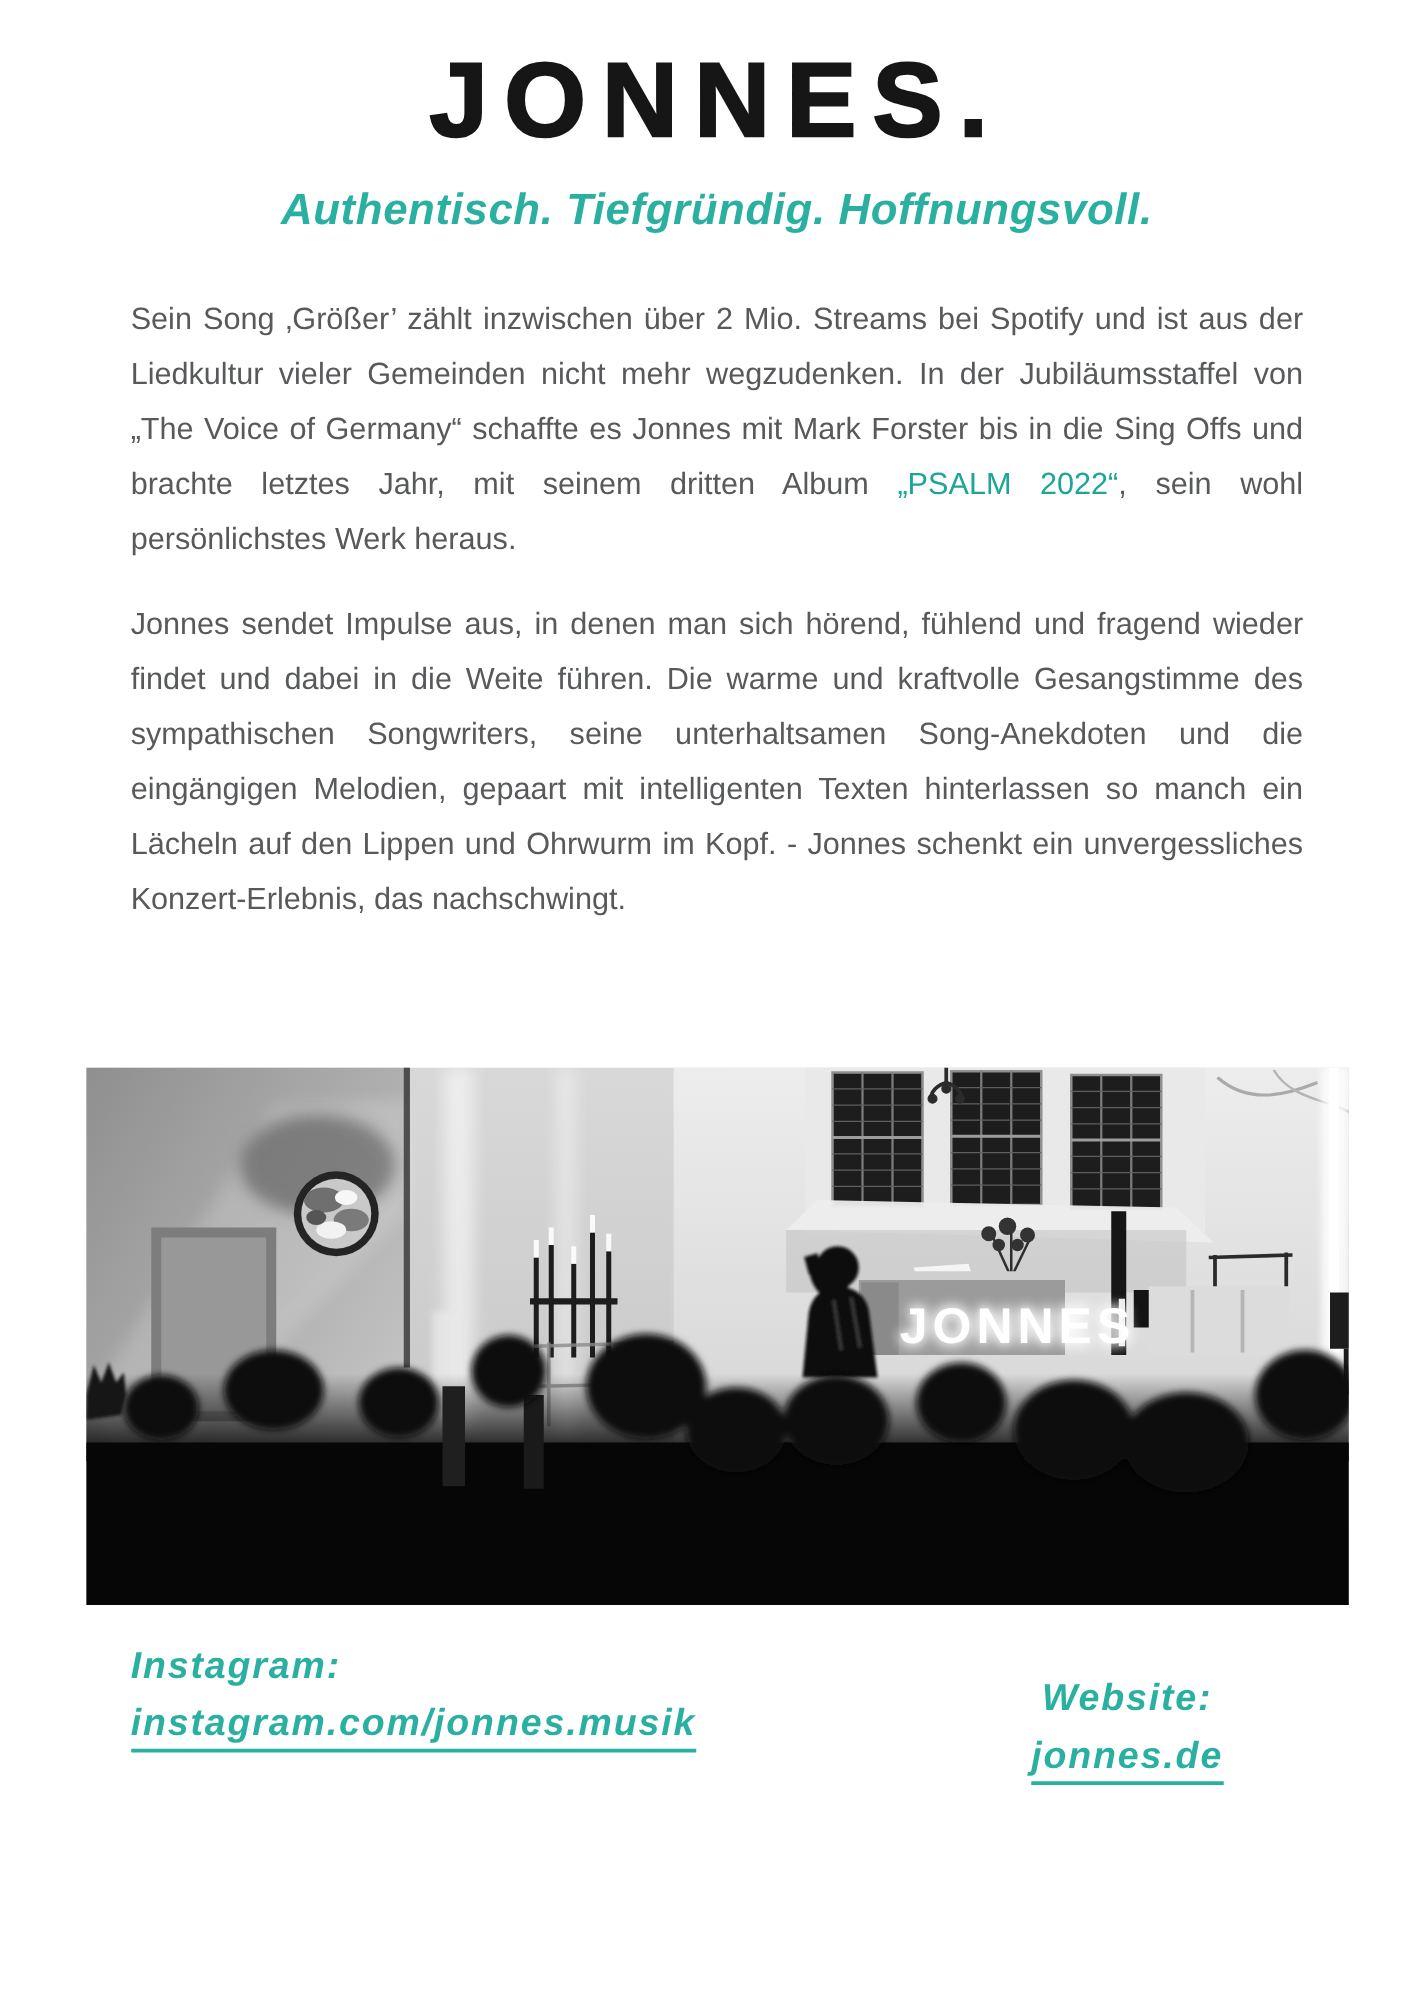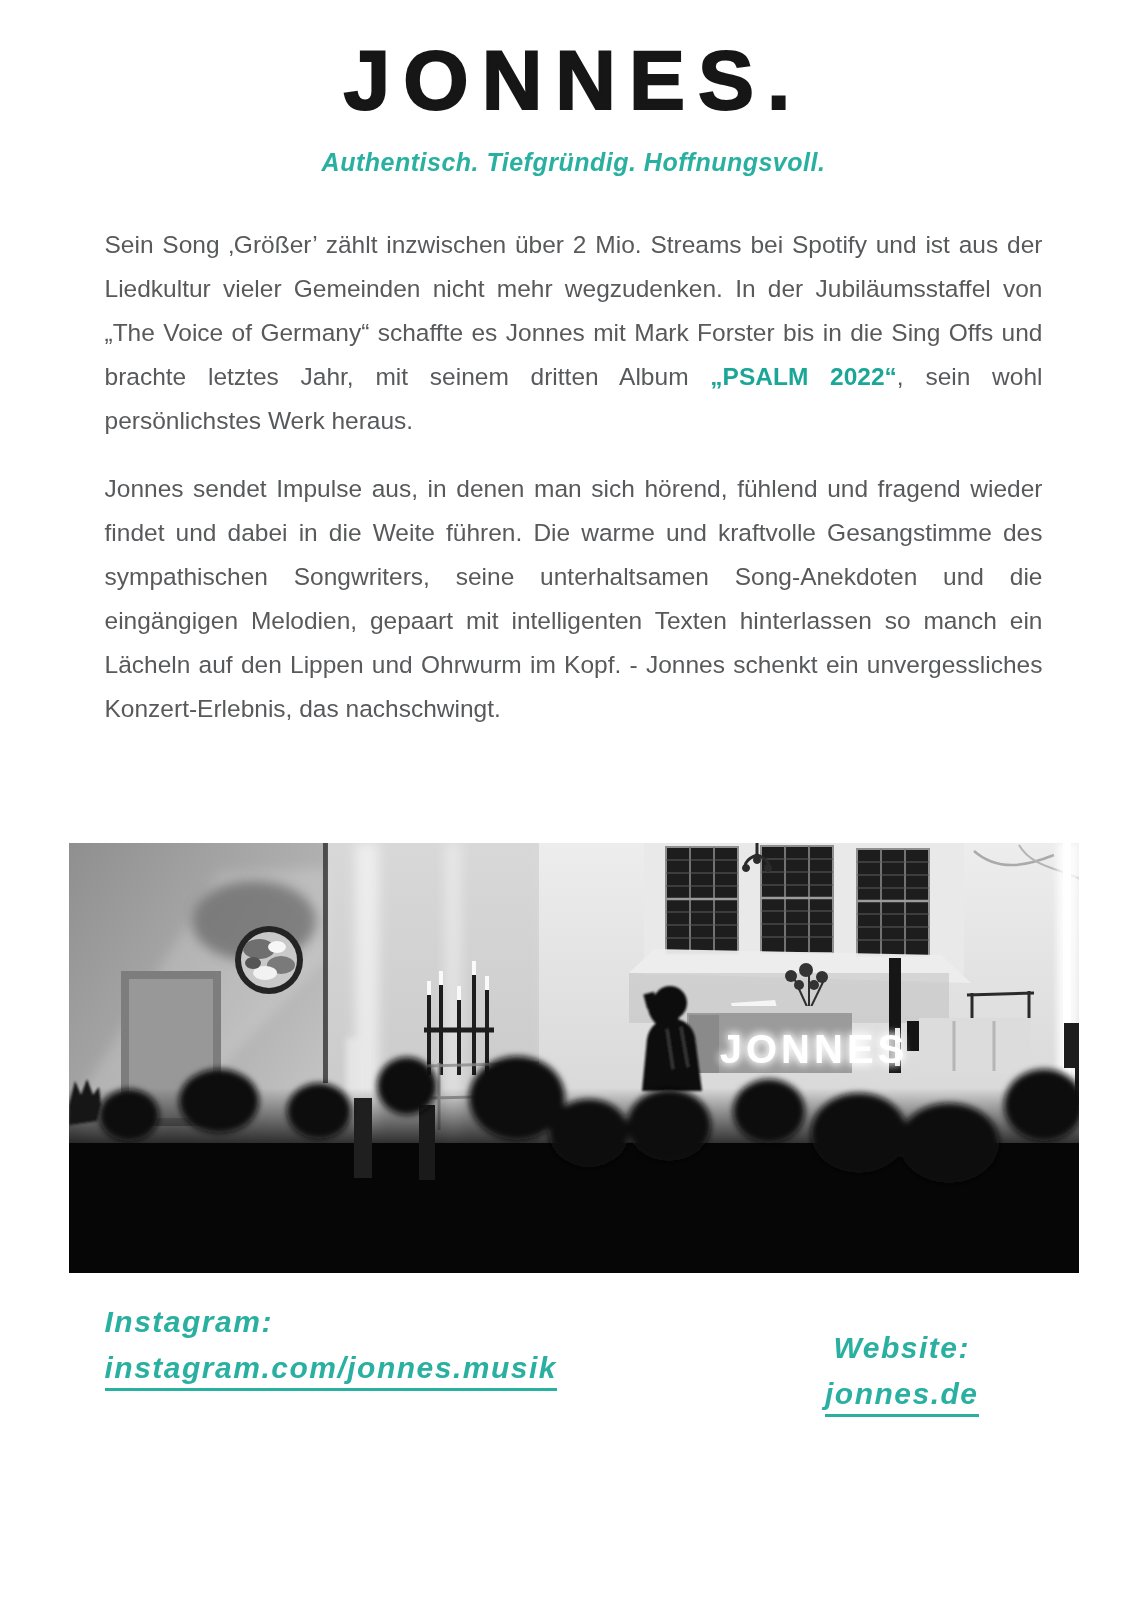--- a/index.html
+++ b/index.html
@@ -10,30 +10,30 @@
     padding-left:12px;
   }
   .title {
     margin:34px 0 0; text-align:center;
     font-size:84px; line-height:1.1; font-weight:800;
     letter-spacing:13px; color:var(--title-color,#161616);
     -webkit-text-stroke:2px var(--title-color,#161616);
   }
   .tagline {
     margin-top:22px; text-align:center;
-    font-size:25px; font-weight:700; font-style:italic;
+    font-size:35px; font-weight:700; font-style:italic;
     letter-spacing:0.5px; color:var(--accent,#29B0A1);
   }
   .content {
     margin:46px 36px 0; color:var(--body-text,#58595B);
     font-size:24.5px; line-height:44px; text-align:justify;
   }
   .content p { margin:0; }
   .content p + p { margin-top:24px; }
-  .highlight { color:var(--album-highlight,#1BA697); font-weight:700; }
+  .highlight { color:var(--album-highlight,#1BA697); font-weight:400; }
   .photo { margin-top:112px; height:430px; }
   .photo svg { display:block; }
   .footer {
     display:flex; justify-content:space-between; align-items:flex-start;
     margin:32px 100px 0 36px; color:var(--accent,#29B0A1);
     font-style:italic; font-weight:700;
   }
   .fcol.right { margin-top:26px; text-align:center; }
   .f-label { font-size:30px; letter-spacing:1.5px; }
   .f-link {

